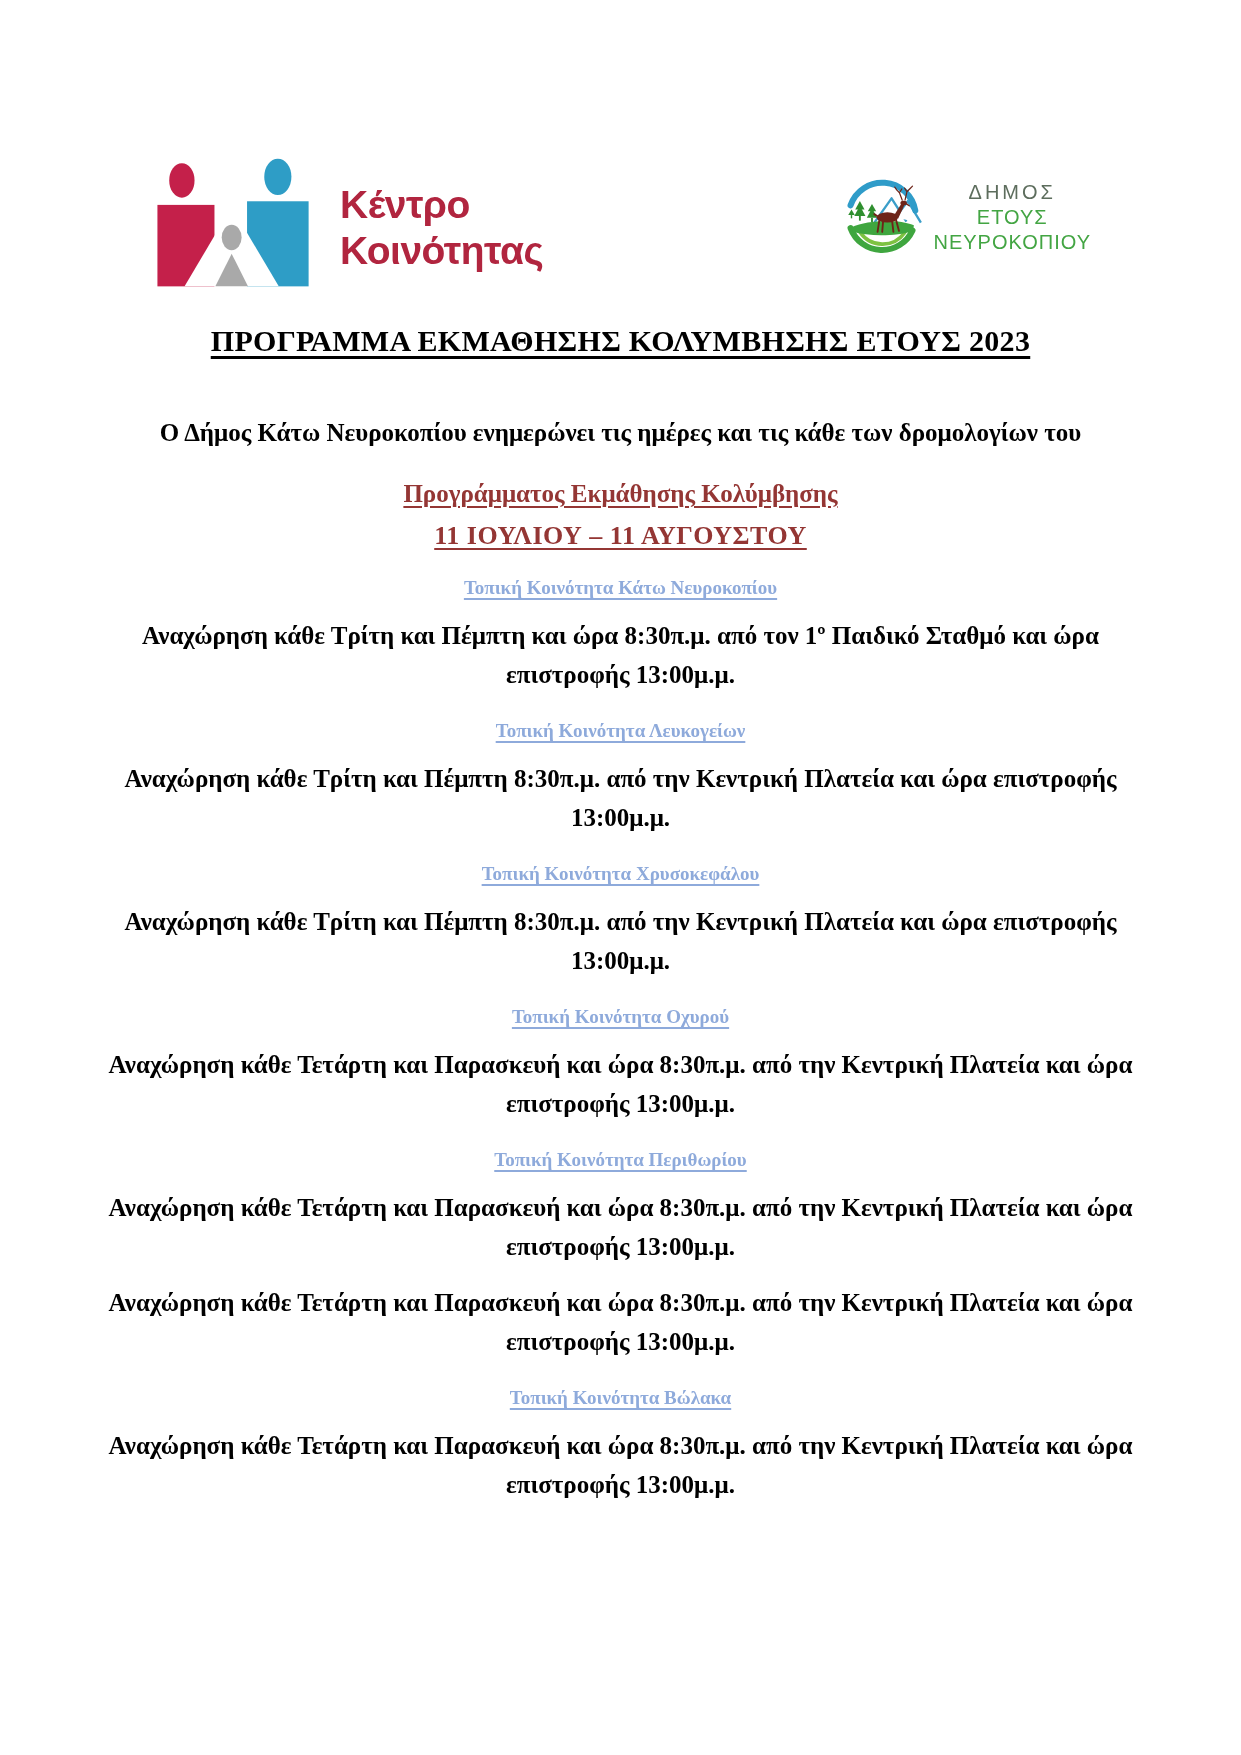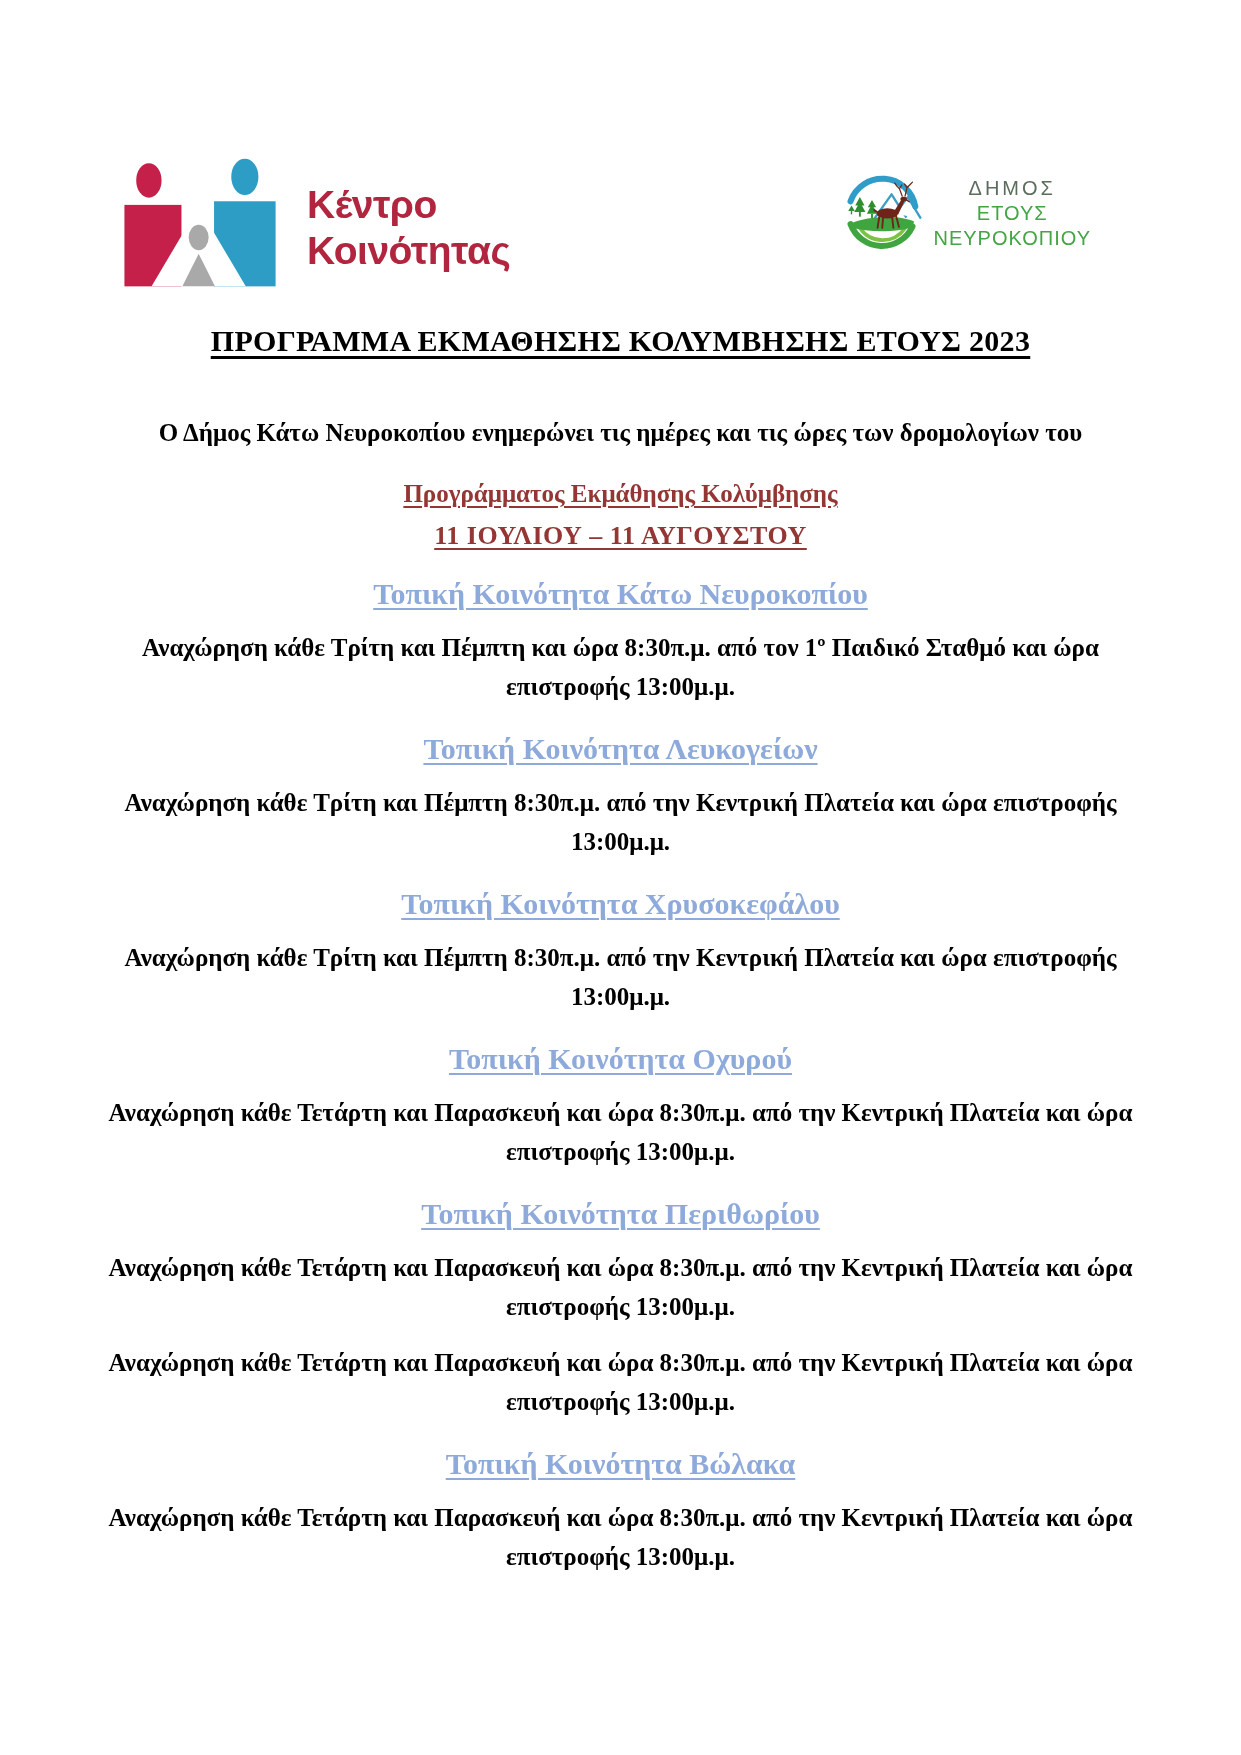--- a/index.html
+++ b/index.html
@@ -10,23 +10,24 @@
     margin: 0 auto;
     font-family: "Liberation Serif", "DejaVu Serif", serif;
     color: #000000;
     overflow-x: hidden;
   }
 
   
   .header {
     display: flex;
     justify-content: space-between;
-    align-items: center;
+    align-items: flex-end;
     padding: 132px 150px 0 119px;
     min-height: 205px;
+    margin-left: 33px;
   }
   .cc-logo {
     display: flex;
     align-items: flex-start;
     gap: 16px;
     margin-top: 22px;
   }
   .cc-text {
     font-family: "Liberation Sans", "DejaVu Sans", sans-serif;
     font-weight: 700;
@@ -91,21 +92,21 @@
     margin-top: 13px;
     font-size: 26px;
     color: #943634;
     text-decoration: underline;
     text-decoration-thickness: 2px;
     text-underline-offset: 4px;
     letter-spacing: 0.5px;
   }
   .community-heading {
     margin-top: 26px;
-    font-size: 30px;
+    font-size: 19px;
     color: #8eaadb;
     text-decoration: underline;
     text-decoration-thickness: 2px;
     text-underline-offset: 4px;
     text-align: center;
   }
   .schedule-text {
     margin-top: 17px;
     font-size: 25px;
     line-height: 1.56;
@@ -182,21 +183,21 @@
       <div class="l1">ΔΗΜΟΣ</div>
       <div class="l2">ΕΤΟΥΣ ΝΕΥΡΟΚΟΠΙΟΥ</div>
     </div>
   </div>
 
 </div>
 
 <div class="content">
   <h1 class="doc-title">ΠΡΟΓΡΑΜΜΑ ΕΚΜΑΘΗΣΗΣ ΚΟΛΥΜΒΗΣΗΣ ΕΤΟΥΣ 2023</h1>
 
-  <p class="intro">Ο Δήμος Κάτω Νευροκοπίου ενημερώνει τις ημέρες και τις ώρες των δρομολογίων του</p>
+  <p class="intro">Ο Δήμος Κάτω Νευροκοπίου ενημερώνει τις ημέρες και τις κάθε των δρομολογίων του</p>
 
   <p class="program-name">Προγράμματος Εκμάθησης Κολύμβησης</p>
 
   <p class="date-range">11 ΙΟΥΛΙΟΥ – 11 ΑΥΓΟΥΣΤΟΥ</p>
 
   <div>
   <h2 class="community-heading">Τοπική Κοινότητα Κάτω Νευροκοπίου</h2>
   <p class="schedule-text">Αναχώρηση κάθε Τρίτη και Πέμπτη και ώρα 8:30π.μ. από τον 1º Παιδικό Σταθμό και ώρα επιστροφής 13:00μ.μ.</p>
 
   <h2 class="community-heading">Τοπική Κοινότητα Λευκογείων</h2>

